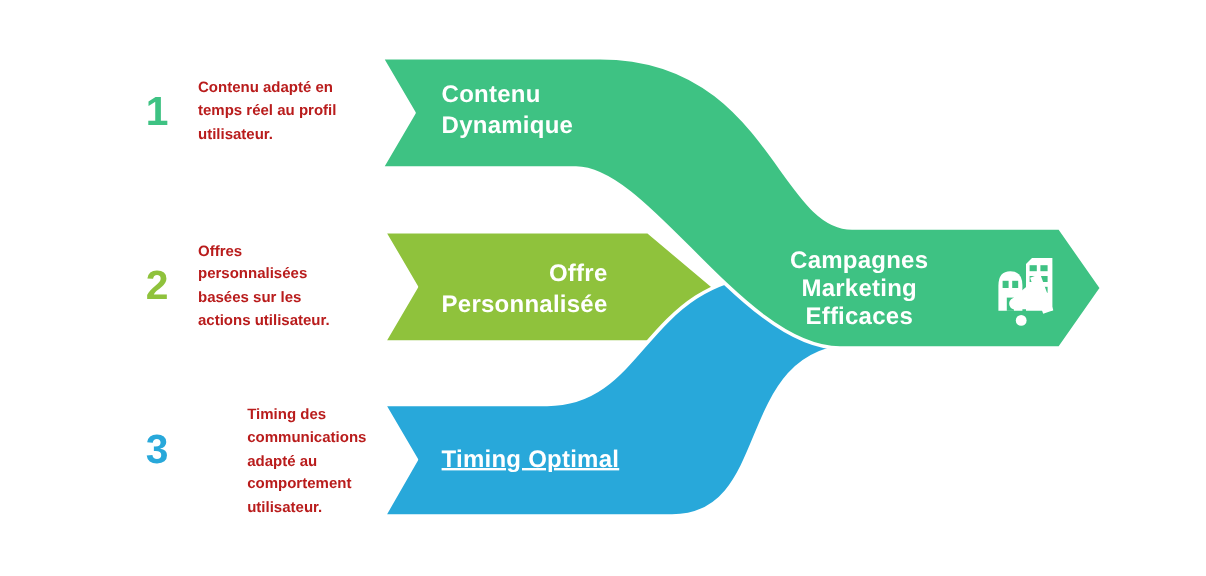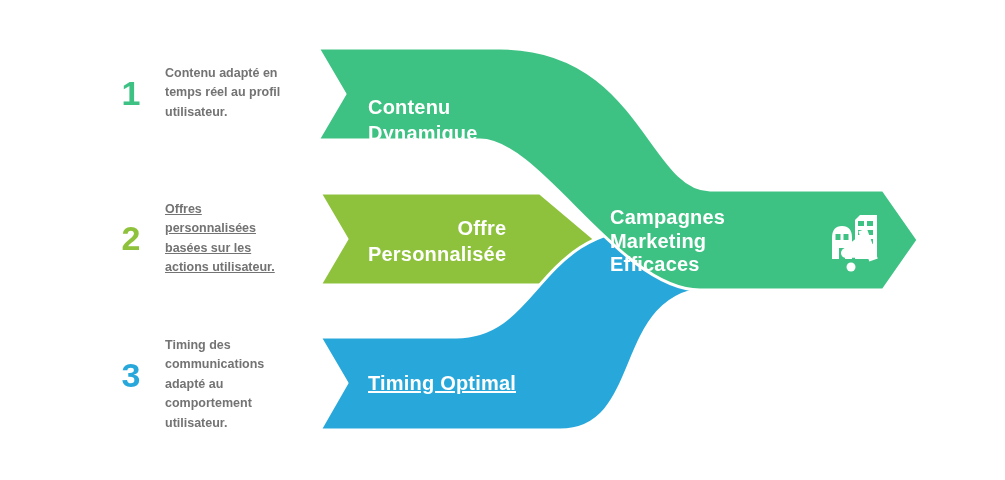--- a/index.html
+++ b/index.html
@@ -8,28 +8,28 @@
     font-family:"Liberation Sans","DejaVu Sans",sans-serif;overflow:hidden;
   }
   .flow-svg{position:absolute;left:0;top:0;}
   .num{
     position:absolute;width:48px;text-align:center;
     font-size:34px;font-weight:bold;line-height:36px;
   }
   .desc{
     position:absolute;left:165px;width:145px;
     font-size:12.5px;font-weight:bold;line-height:19.4px;
-    color:#737373;white-space:pre-line;
+    color:#b91c1c;white-space:pre-line;
   }
   .band-label{
     position:absolute;color:#ffffff;font-weight:bold;
     font-size:20px;line-height:26px;white-space:pre-line;letter-spacing:.2px;
   }
   .result-label{
-    left:610px;top:206px;width:212px;text-align:left;line-height:23.5px;
+    left:610px;top:206px;width:212px;text-align:center;line-height:23.5px;
   }
 </style>
 </head>
 <body>
 
 <div class="stage">
 
   <svg class="flow-svg" width="1005" height="480" viewBox="0 0 1005 480">
 
     <path stroke="#ffffff" stroke-width="3" stroke-linejoin="round" d="M320,193 H540 L597,241 L540,285 H320 L347,239 Z" fill="#8FC23C"></path>
@@ -58,33 +58,33 @@
         <path fill="#ffffff" d="M0,-5 L19,-12 L19,-16 L28,-16 L28,16 L19,16 L19,12 L0,5 A5,5 0 0 1 0,-5 Z"></path>
       </g>
       <circle fill="#ffffff" cx="851" cy="267" r="4.5"></circle>
     </g>
   </svg>
 
   <div class="num" style="left: 107px; top: 75px; color: rgb(62, 194, 131);">1</div>
   <div class="desc" style="top:64px;">Contenu adapté en
 temps réel au profil
 utilisateur.</div>
-  <div class="band-label" style="left:368px;top:66px;margin-top:28px;">Contenu
+  <div class="band-label" style="left:368px;top:66px;">Contenu
 Dynamique</div>
 
   <div class="num" style="left: 107px; top: 220px; color: rgb(143, 194, 60);">2</div>
-  <div class="desc" style="top:200px;text-decoration:underline;">Offres
+  <div class="desc" style="top:200px;">Offres
 personnalisées
 basées sur les
 actions utilisateur.</div>
   <div class="band-label" style="left:368px;top:215px;text-align:right;">Offre
 Personnalisée</div>
 
   <div class="num" style="left: 107px; top: 357px; color: rgb(40, 168, 218);">3</div>
-  <div class="desc" style="top:336px;">Timing des
+  <div class="desc" style="top:336px;margin-left:41px;">Timing des
 communications
 adapté au
 comportement
 utilisateur.</div>
   <div class="band-label" style="left:368px;top:370px;text-decoration:underline;">Timing Optimal</div>
 
   <div class="band-label result-label">Campagnes
 Marketing
 Efficaces</div>
 

